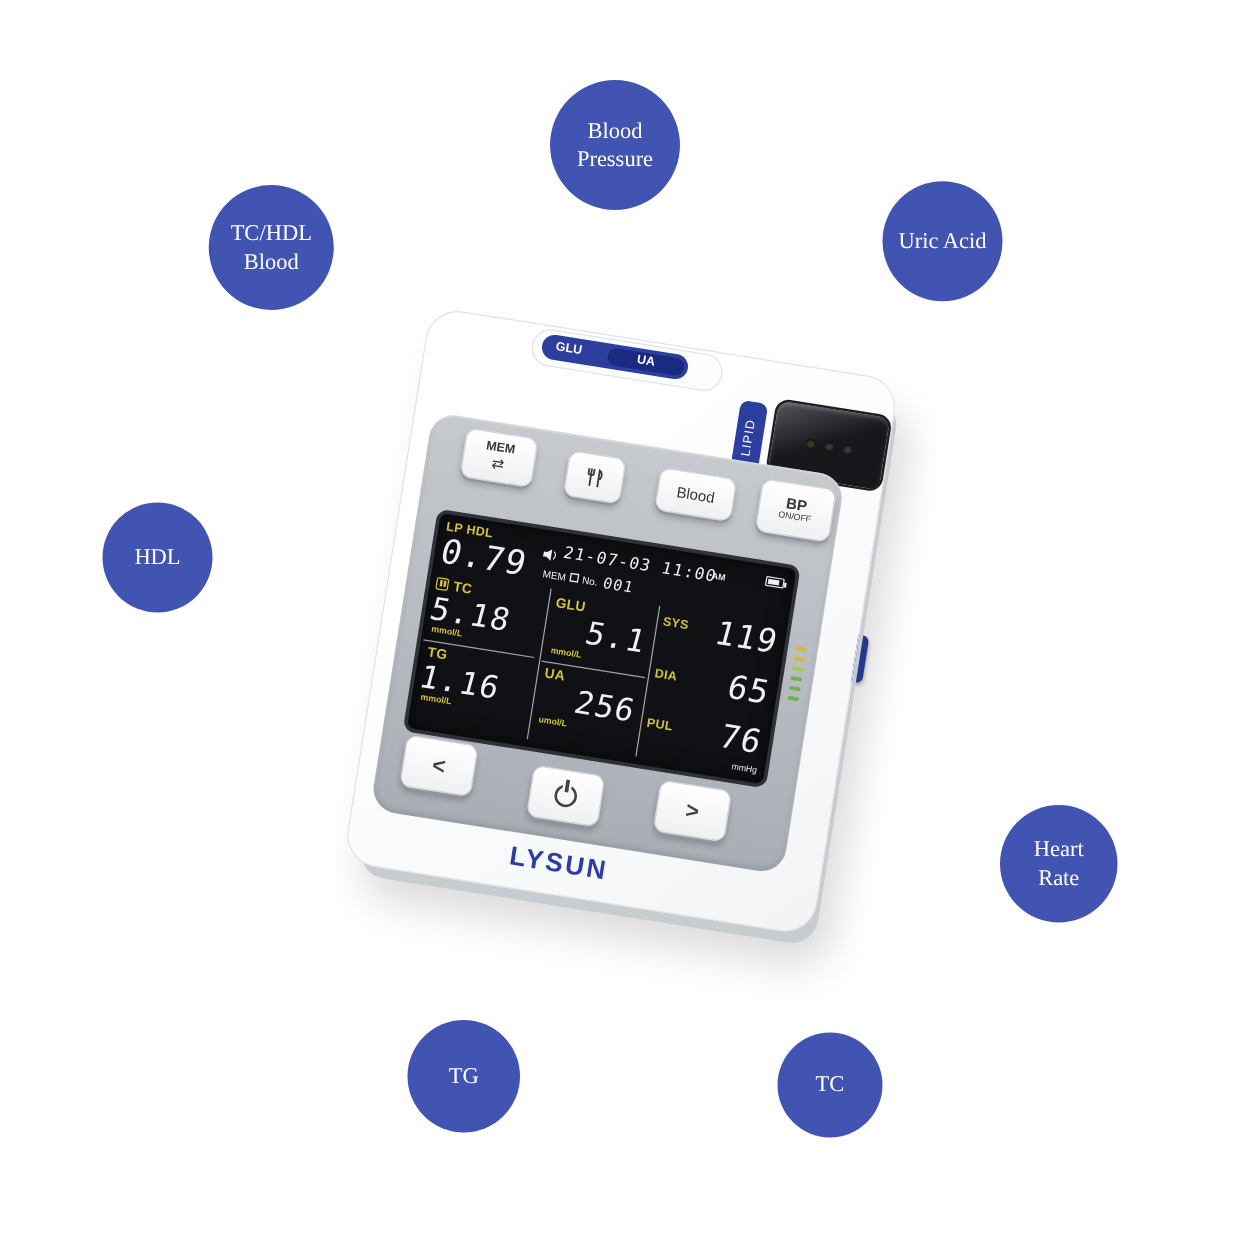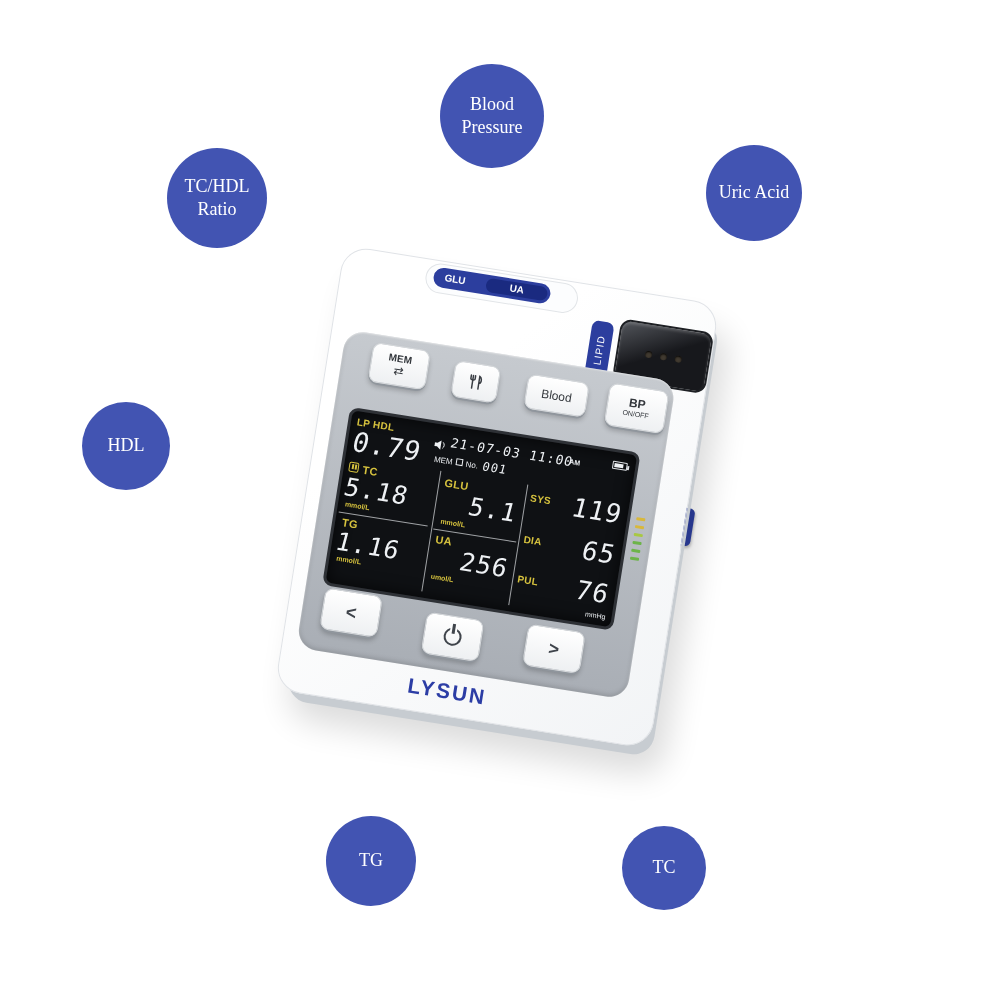--- a/index.html
+++ b/index.html
@@ -85,27 +85,30 @@
 </style>
 </head>
 <body>
 
 <div class="stage">
 
   <div class="callout" style="left:440px;top:64px;width:104px;height:104px">
       <span>Blood Pressure</span>
     </div>
   <div class="callout" style="left:167px;top:148px;width:100px;height:100px">
-      <span>TC/HDL Ratio</span>
+      <span>TC/HDL Blood</span>
     </div>
   <div class="callout" style="left:706px;top:145px;width:96px;height:96px">
       <span>Uric Acid</span>
     </div>
   <div class="callout" style="left:82px;top:402px;width:88px;height:88px">
       <span>HDL</span>
+    </div>
+  <div class="callout" style="left:800px;top:644px;width:94px;height:94px">
+      <span>Heart Rate</span>
     </div>
   <div class="callout" style="left:326px;top:816px;width:90px;height:90px">
       <span>TG</span>
     </div>
   <div class="callout" style="left:622px;top:826px;width:84px;height:84px">
       <span>TC</span>
     </div>
 
   <div class="device">
     <div class="side-tab"></div>

